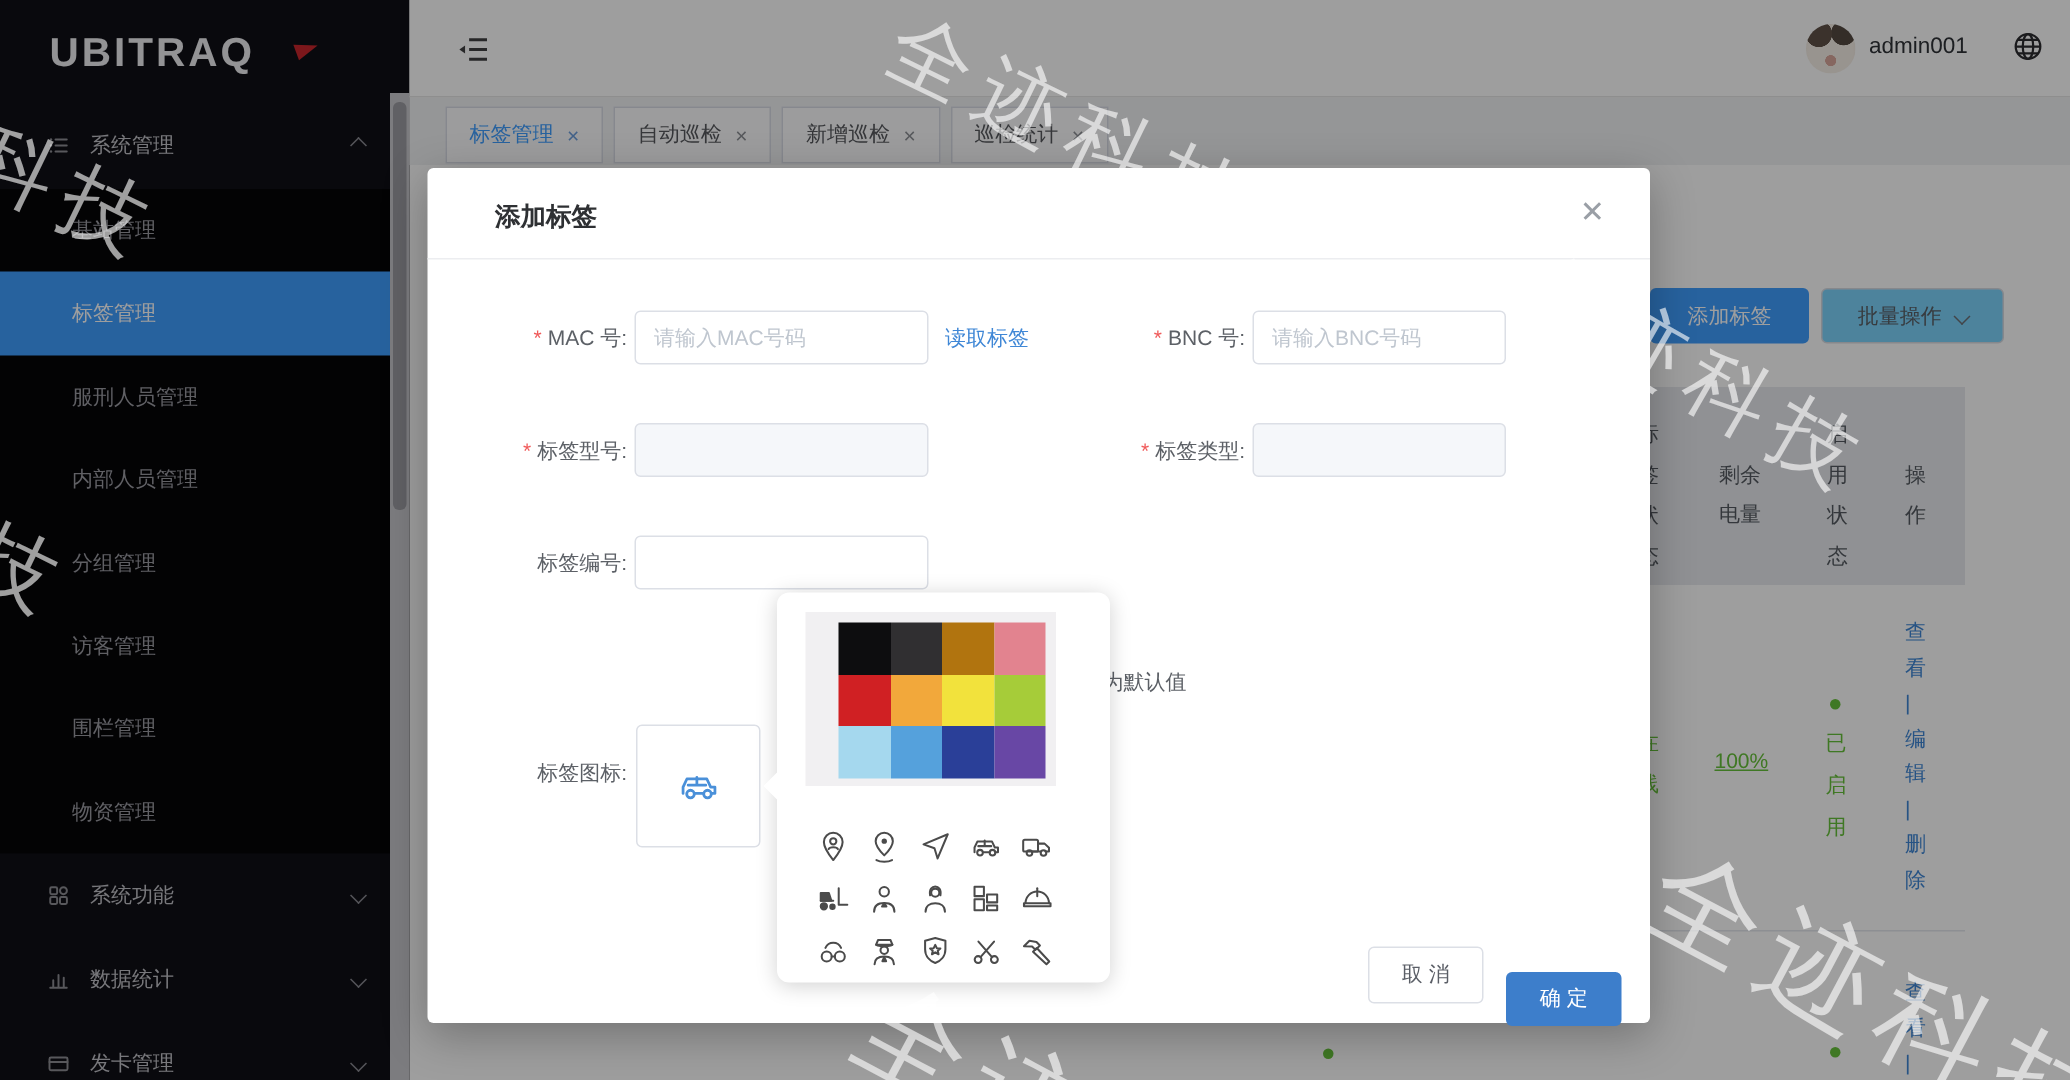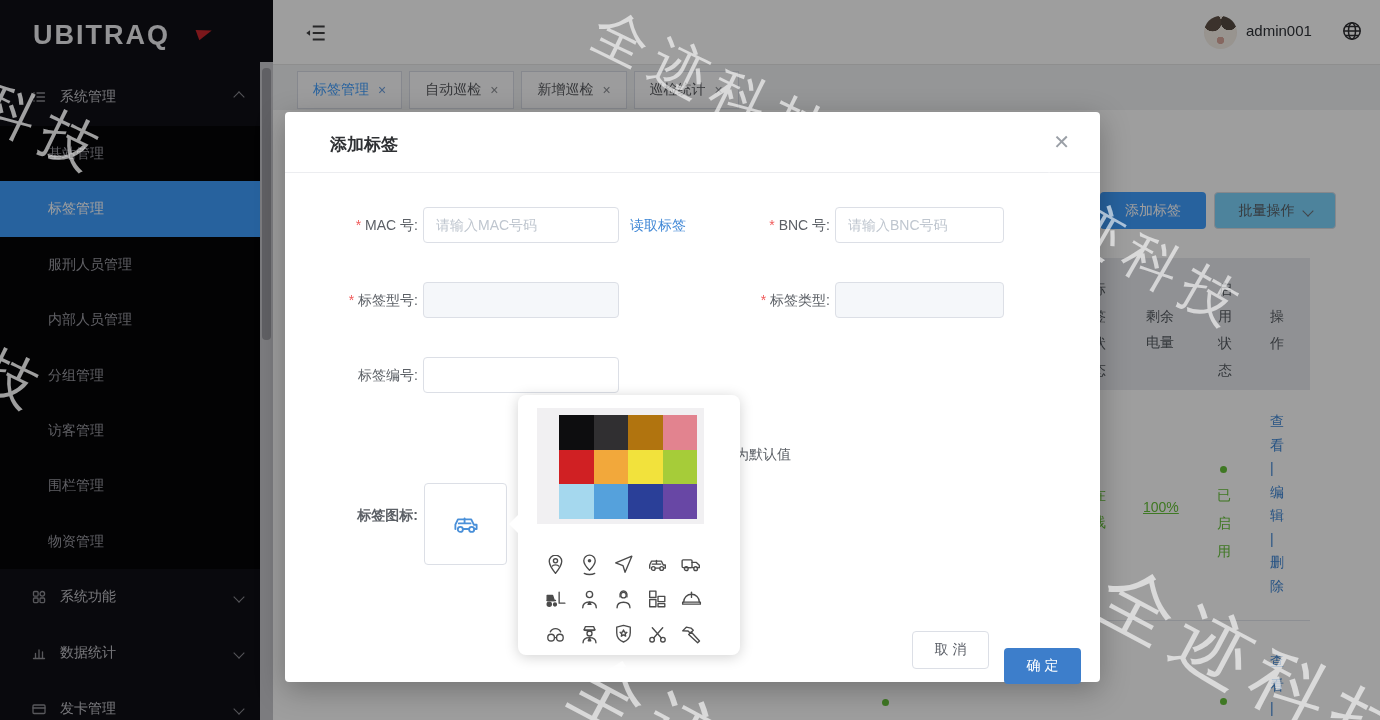--- a/index.html
+++ b/index.html
@@ -86,21 +86,21 @@
       padding:0 12px;font-size:14px;color:#333;background:#fff;font-family:inherit;outline:none;}
   .f-input::placeholder{color:#bfc6cf;}
   .f-input.gray{background:#f5f7fa;}
   #lab-mac{left:18px;top:95px;width:115px;} #in-mac{left:138px;top:95px;width:196px;}
   #lnk-read{position:absolute;left:345px;top:95px;line-height:36px;font-size:14px;color:#3f87d6;cursor:pointer;}
   #lab-bnc{left:430px;top:95px;width:115px;} #in-bnc{left:550px;top:95px;width:169px;}
   #lab-model{left:18px;top:170px;width:115px;} #in-model{left:138px;top:170px;width:196px;}
   #lab-type{left:430px;top:170px;width:115px;} #in-type{left:550px;top:170px;width:169px;}
   #lab-code{left:18px;top:245px;width:115px;} #in-code{left:138px;top:245px;width:196px;}
   #color-hint{position:absolute;left:450px;top:334px;font-size:14px;color:#5c6066;}
-  #lab-icon{left:18px;top:385px;width:115px;font-weight:bold;}
+  #lab-icon{left:18px;top:385px;width:115px;}
   #iconbox{position:absolute;left:139px;top:371px;width:81px;height:80px;border:1px solid #dcdfe6;border-radius:4px;
       display:flex;align-items:center;justify-content:center;color:#4a90d9;cursor:pointer;background:#fff;}
   #btn-cancel{position:absolute;left:627px;top:519px;width:75px;height:36px;border:1px solid #dcdfe6;border-radius:4px;
       background:#fff;color:#5a5e66;font-size:14px;display:flex;align-items:center;justify-content:center;cursor:pointer;}
   #btn-confirm{position:absolute;left:719px;top:536px;width:77px;height:36px;background:#3d7ecb;border-radius:4px;
       color:#fff;font-size:14px;display:flex;align-items:center;justify-content:center;cursor:pointer;}
 
   
   #popup{position:absolute;left:233px;top:283px;width:222px;height:260px;background:#fff;border-radius:8px;
       box-shadow:0 2px 14px rgba(0,0,0,.18);}

